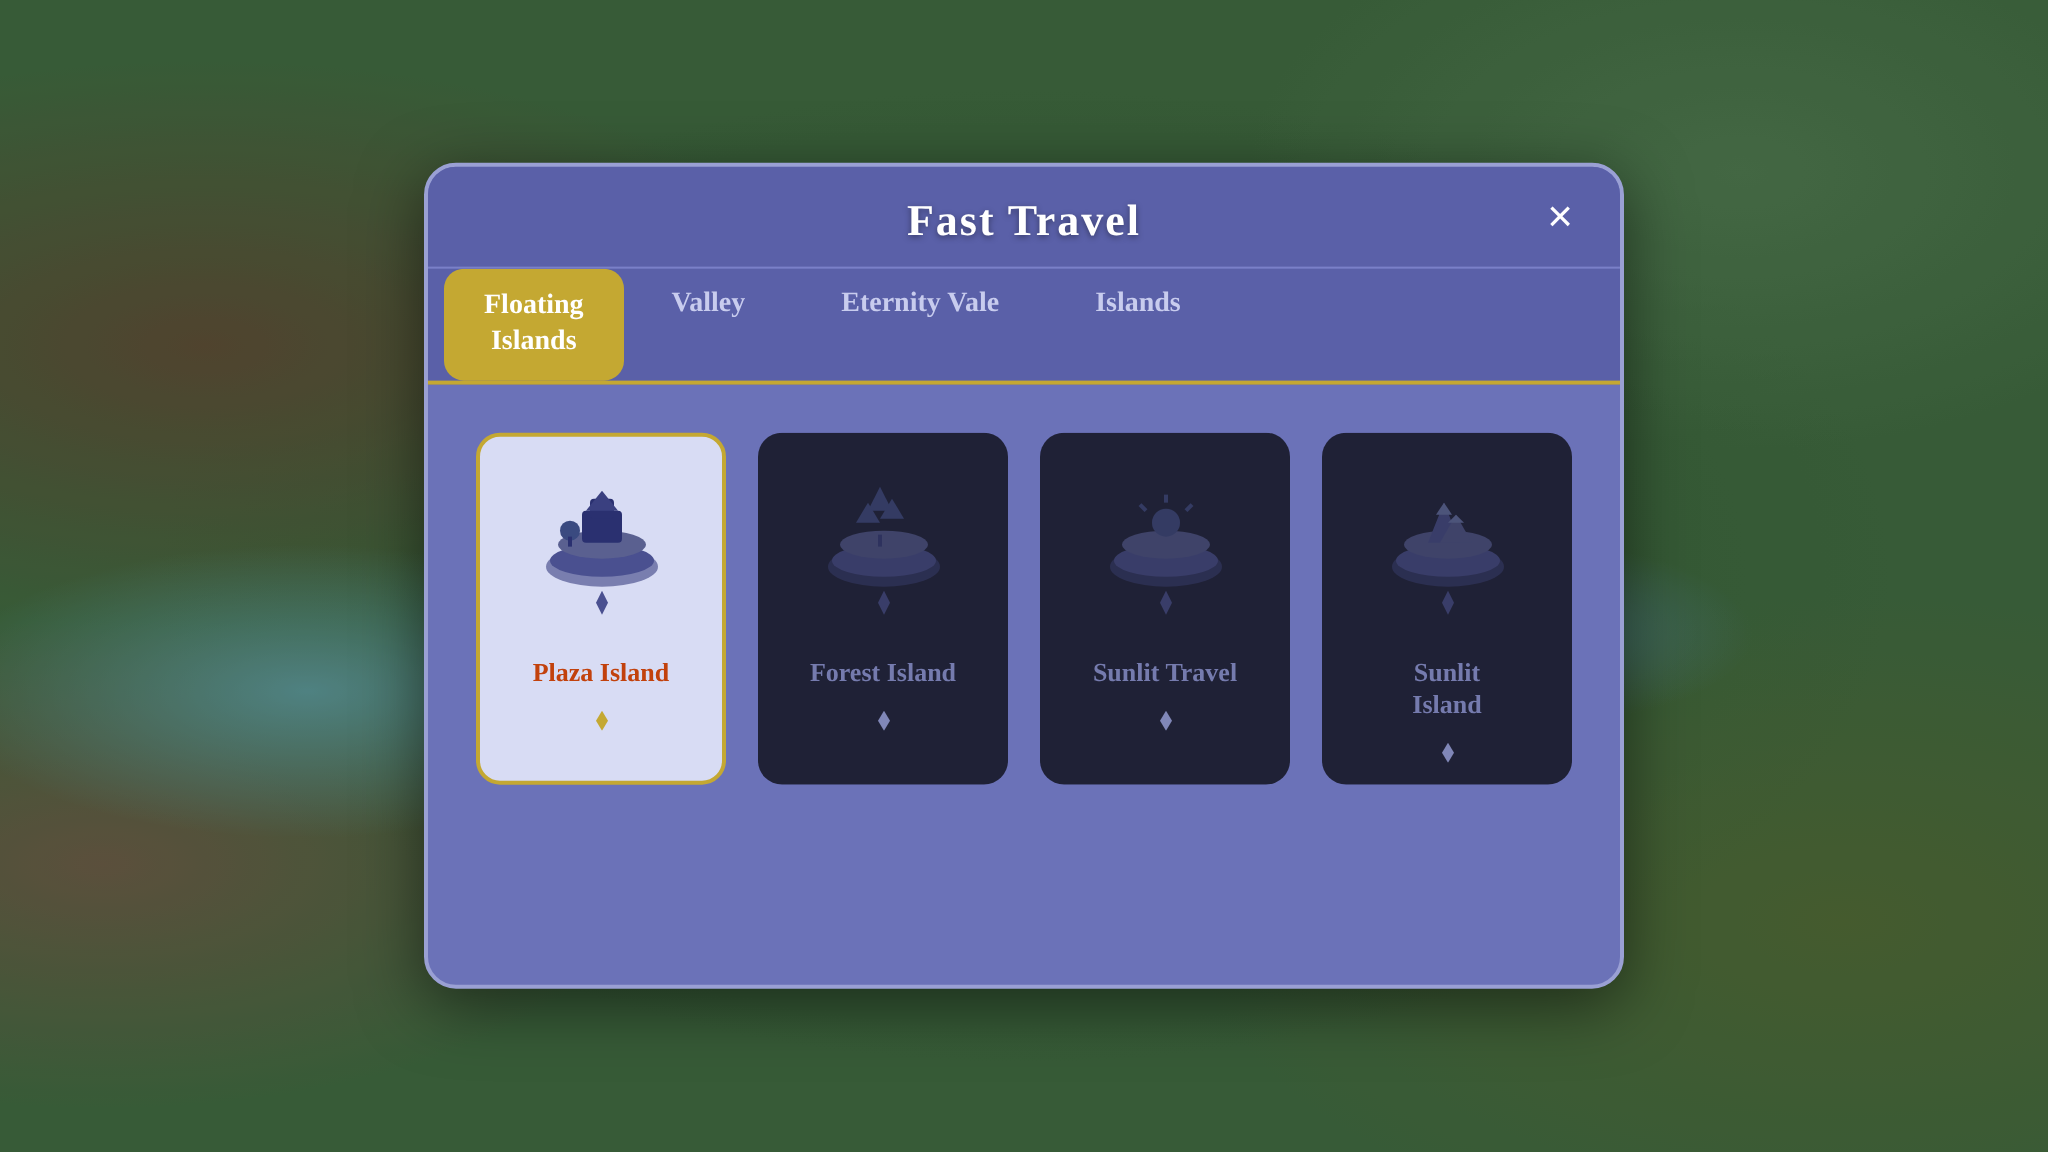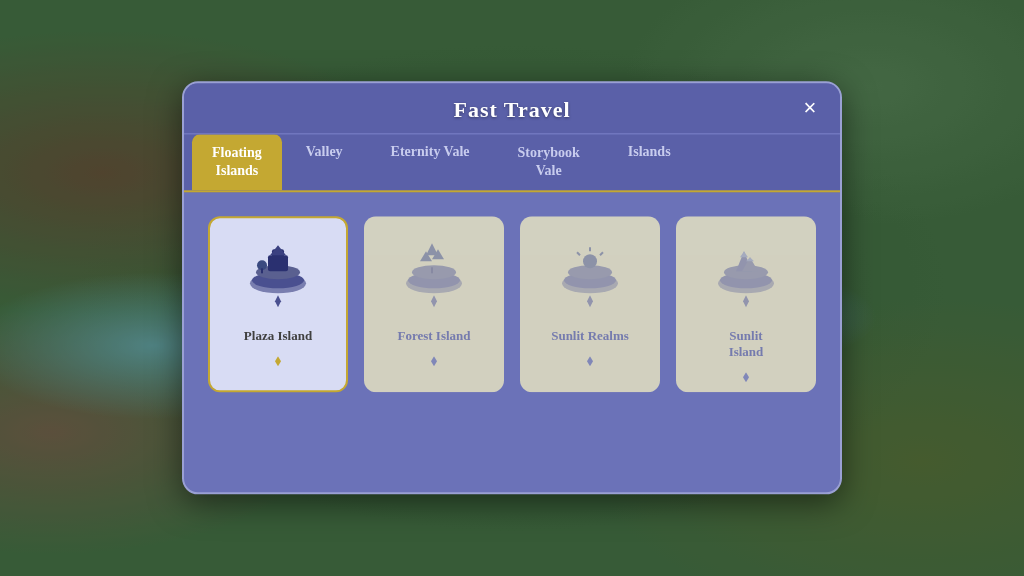--- a/index.html
+++ b/index.html
@@ -45,21 +45,21 @@
       inset: 0;
       background: rgba(0,0,0,0.25);
     }
 
     
     .modal {
       position: absolute;
       top: 50%;
       left: 50%;
       transform: translate(-50%, -50%);
-      width: 660px;
+      width: 600px;
       min-height: 390px;
       background: #6b72b8;
       border-radius: 16px;
       border: 2px solid #9aa0d4;
       box-shadow: 0 8px 32px rgba(0,0,0,0.5);
       overflow: hidden;
     }
 
     
     .modal-header {
@@ -131,21 +131,21 @@
     }
 
     
     .island-grid {
       display: grid;
       grid-template-columns: repeat(4, 1fr);
       gap: 16px;
     }
 
     .island-card {
-      background: #fef9c3;
+      background: #000000;
       border-radius: 12px;
       padding: 12px;
       display: flex;
       flex-direction: column;
       align-items: center;
       cursor: pointer;
       position: relative;
       border: 2px solid transparent;
     }
 
@@ -168,21 +168,21 @@
     }
 
     .island-icon svg {
       width: 80px;
       height: 80px;
     }
 
     .island-name {
       font-size: 13px;
       font-weight: 700;
-      color: #404040;
+      color: #c2410c;
       text-align: center;
       margin-bottom: 4px;
     }
 
     .island-card.locked .island-name {
       color: #7a7faa;
     }
 
     .card-indicator {
       width: 10px;
@@ -210,24 +210,23 @@
 <div class="overlay"></div>
 
 <div class="modal">
 
   <div class="modal-header">
     <span class="modal-title">Fast Travel</span>
     <button class="close-btn">×</button>
   </div>
 
   <div class="tabs">
-    <div class="tab active" style="line-height:1.3;">Floating<br>Islands</div>
+    <div class="tab active" style="line-height:1.3;border-radius:10px;">Floating<br>Islands</div>
     <div class="tab">Valley</div>
     <div class="tab">Eternity Vale</div>
-    <div class="tab" style="line-height:1.3;">Storybook<br>Vale</div>
     <div class="tab">Islands</div>
   </div>
 
   <div class="modal-body">
     <div class="island-grid">
 
       <div class="island-card active">
         <div class="island-icon">
           <svg viewBox="0 0 80 80" xmlns="http://www.w3.org/2000/svg">
 
@@ -284,21 +283,21 @@
             <ellipse cx="40" cy="45" rx="26" ry="8" fill="#4a5090"></ellipse>
             <ellipse cx="40" cy="37" rx="22" ry="7" fill="#5a6090"></ellipse>
 
             <circle cx="40" cy="26" r="7" fill="#3a4a80"></circle>
             <line x1="40" y1="16" x2="40" y2="12" stroke="#3a4a80" stroke-width="2"></line>
             <line x1="50" y1="20" x2="53" y2="17" stroke="#3a4a80" stroke-width="2"></line>
             <line x1="30" y1="20" x2="27" y2="17" stroke="#3a4a80" stroke-width="2"></line>
             <polygon points="40,60 43,66 40,72 37,66" fill="#4a5090"></polygon>
           </svg>
         </div>
-        <span class="island-name">Sunlit Realms</span>
+        <span class="island-name">Sunlit Travel</span>
         <div class="card-indicator">
           <svg viewBox="0 0 10 10">
               <polygon points="5,0 8,5 5,10 2,5" fill="#8a90b8"></polygon>
             </svg>
         </div>
       </div>
 
       <div class="island-card locked">
         <div class="island-icon">
           <svg viewBox="0 0 80 80" xmlns="http://www.w3.org/2000/svg" opacity="0.5">

